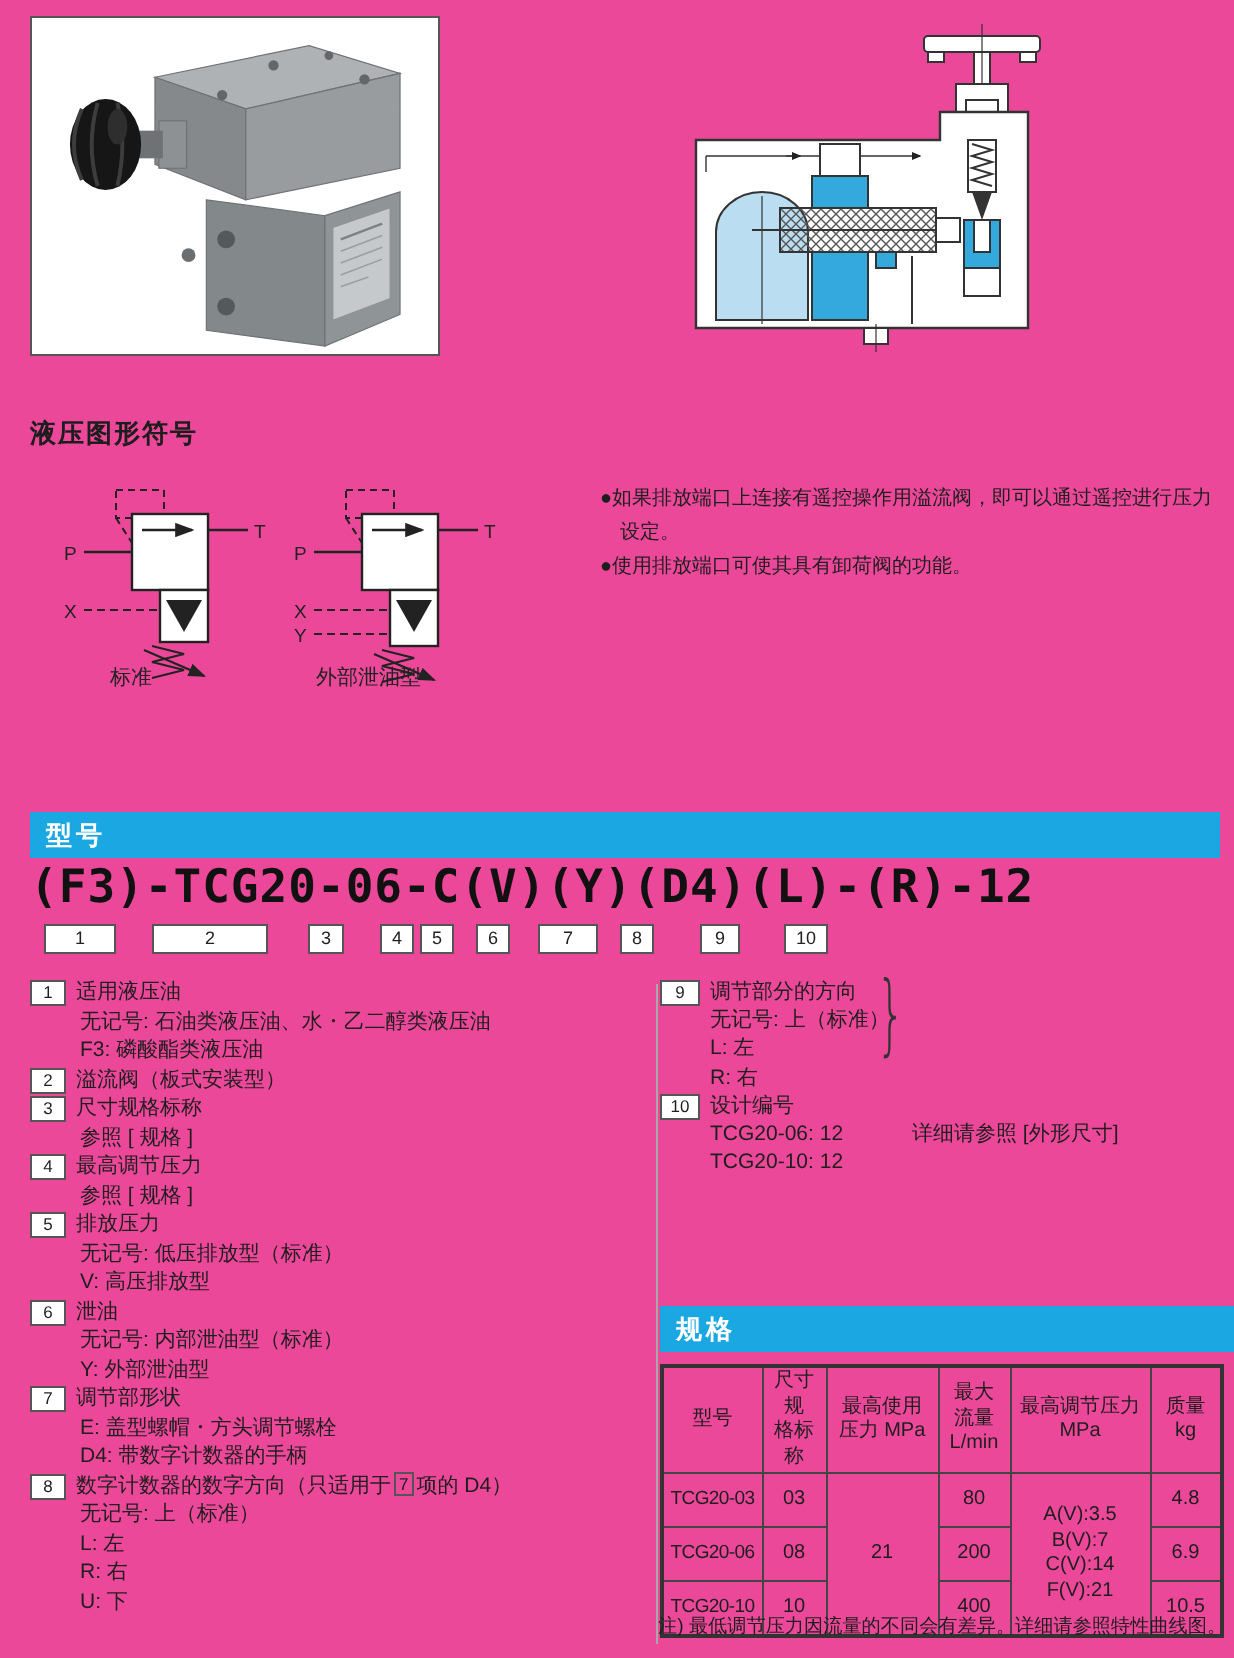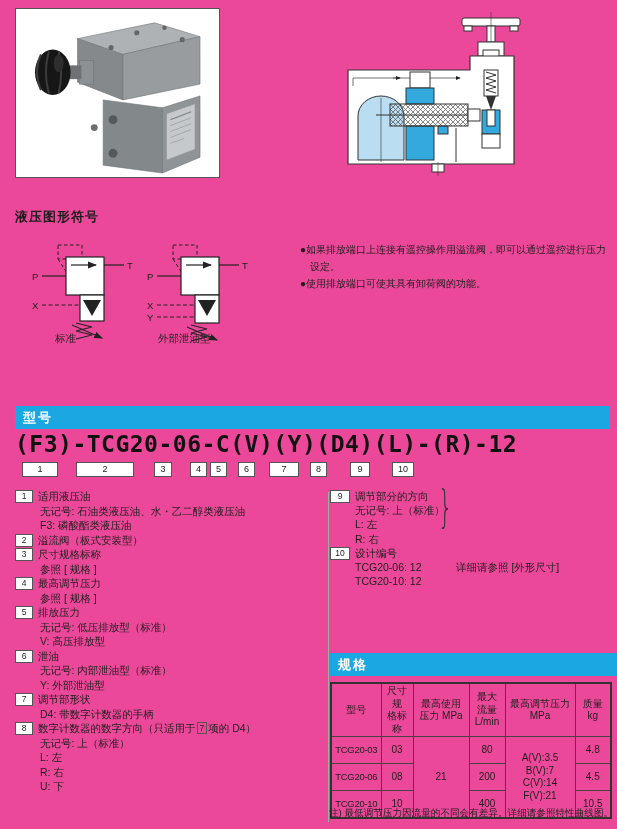--- a/index.html
+++ b/index.html
@@ -240,20 +240,21 @@
     <div class="sub">参照 [ 规格 ]</div>
     <div class="ittl"><span class="numbox">4</span><span>最高调节压力</span></div>
     <div class="sub">参照 [ 规格 ]</div>
     <div class="ittl"><span class="numbox">5</span><span>排放压力</span></div>
     <div class="sub">无记号: 低压排放型（标准）</div>
     <div class="sub">V: 高压排放型</div>
     <div class="ittl"><span class="numbox">6</span><span>泄油</span></div>
     <div class="sub">无记号: 内部泄油型（标准）</div>
     <div class="sub">Y: 外部泄油型</div>
     <div class="ittl"><span class="numbox">7</span><span>调节部形状</span></div>
+    <div class="sub">E: 盖型螺帽・方头调节螺栓</div>
     <div class="sub">D4: 带数字计数器的手柄</div>
     <div class="ittl"><span class="numbox">8</span><span>数字计数器的数字方向（只适用于</span><span class="inlinebox">7</span><span>项的 D4）</span></div>
     <div class="sub">无记号: 上（标准）</div>
     <div class="sub">L: 左</div>
     <div class="sub">R: 右</div>
     <div class="sub">U: 下</div>
   </div>
 
   <div class="col-right">
     <div class="ittl"><span class="numbox">9</span><span>调节部分的方向</span></div>
@@ -303,21 +304,21 @@
       <td rowspan="3">A(V):3.5
 B(V):7
 C(V):14
 F(V):21</td>
       <td>4.8</td>
     </tr>
     <tr>
       <td class="cell-model">TCG20-06</td>
       <td>08</td>
       <td>200</td>
-      <td>4.5</td>
+      <td>6.9</td>
     </tr>
     <tr>
       <td class="cell-model">TCG20-10</td>
       <td>10</td>
       <td>400</td>
       <td>10.5</td>
     </tr>
   </tbody>
     </table>
 

